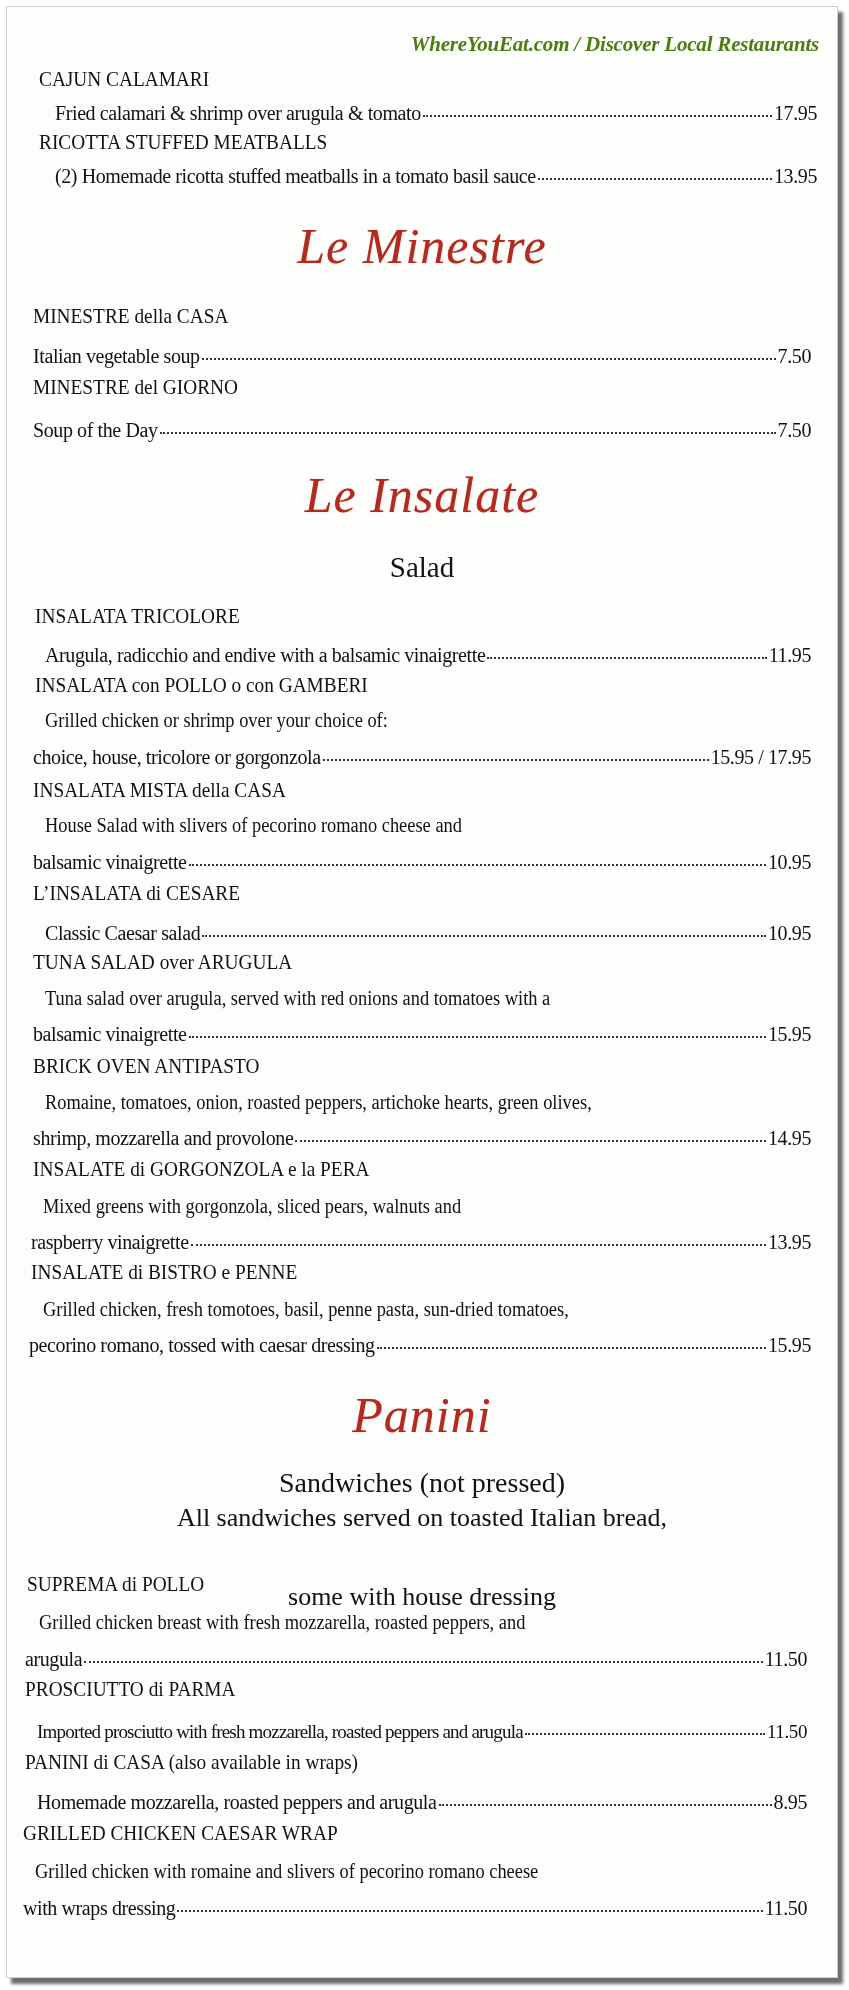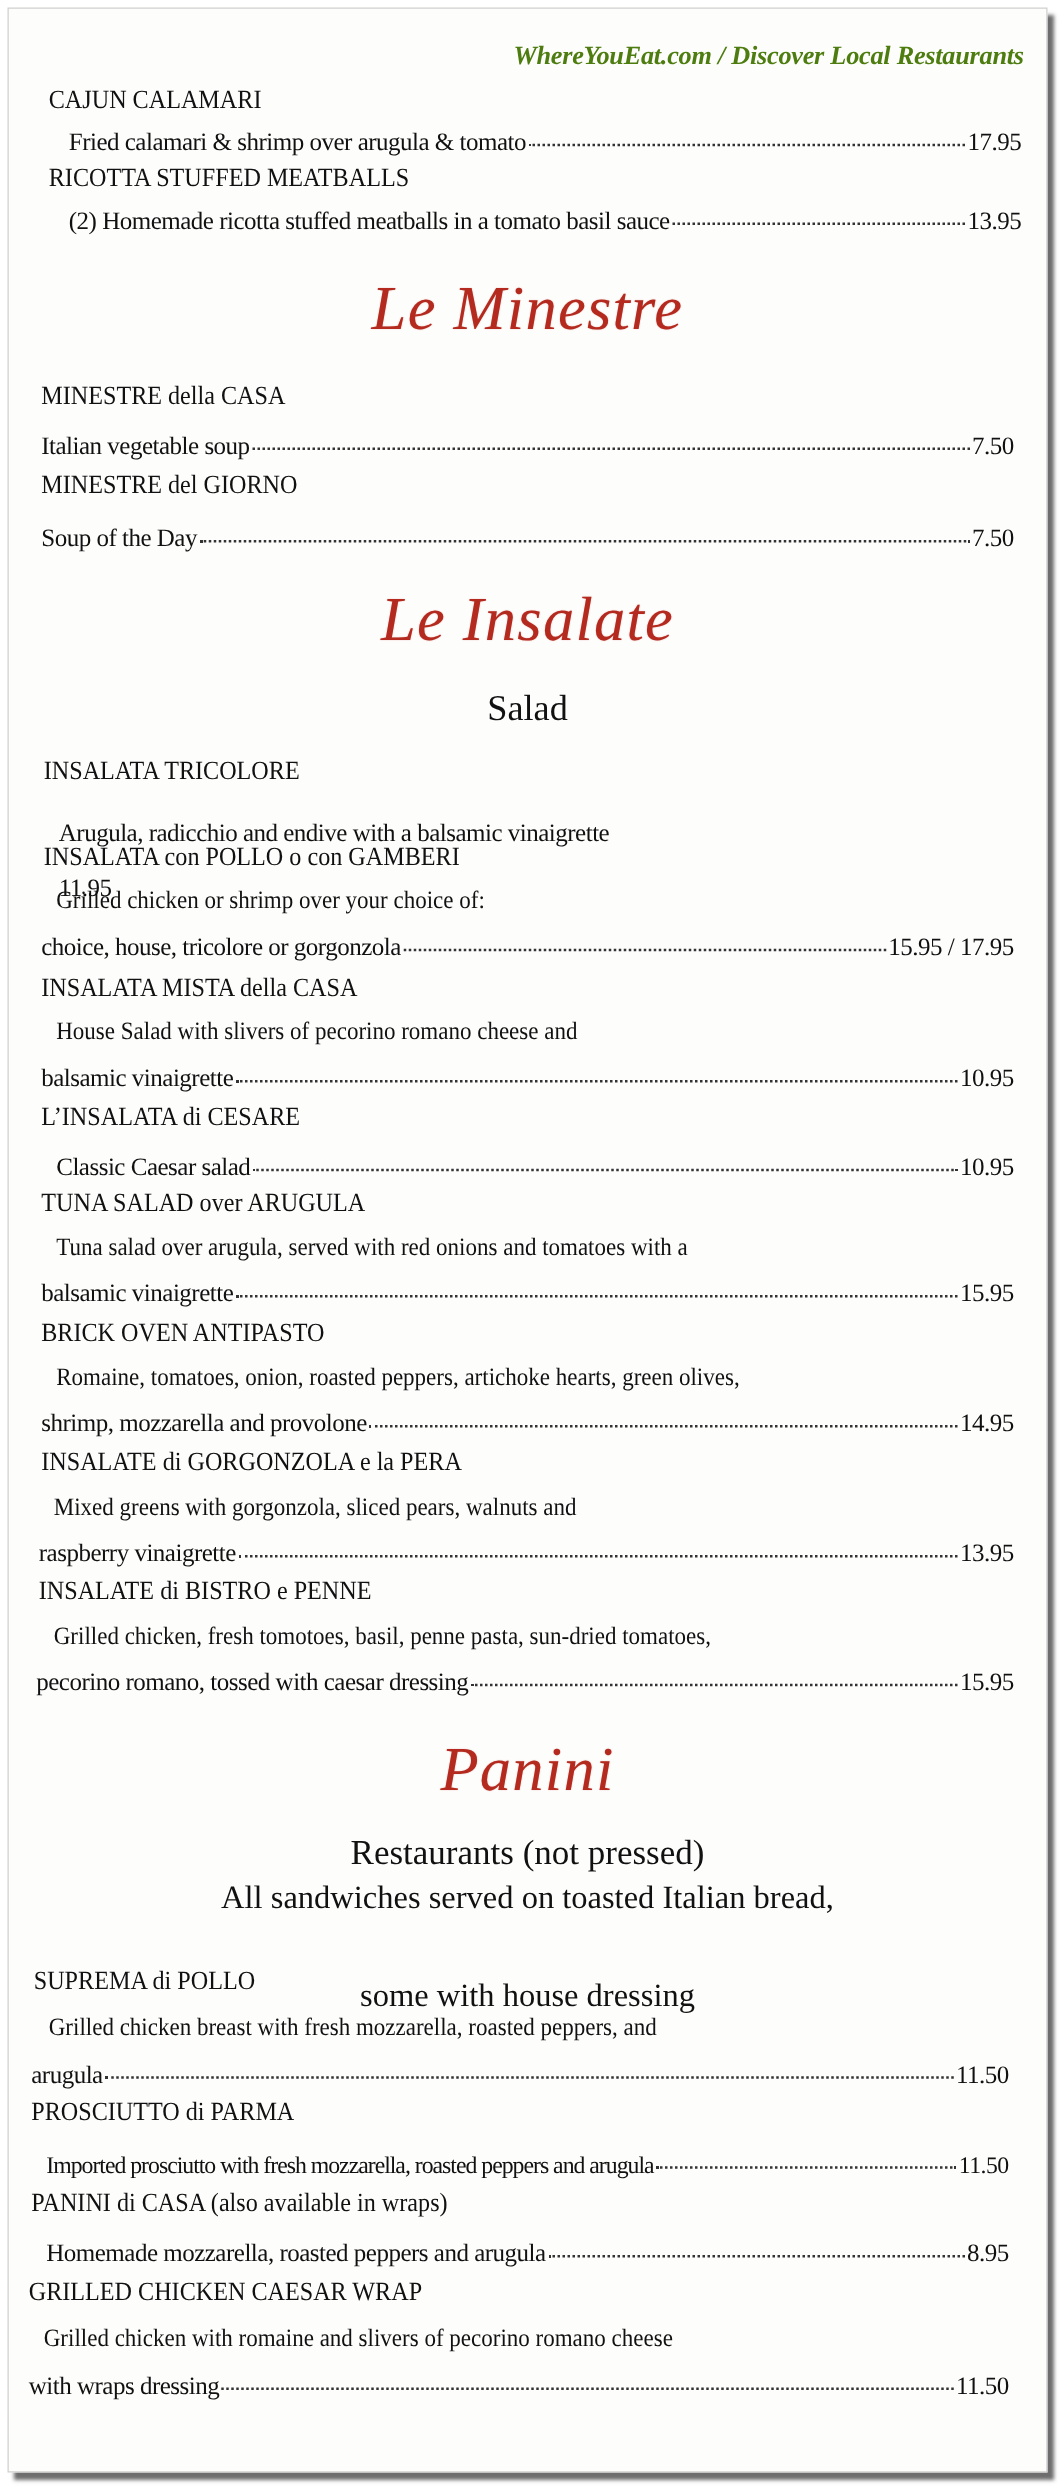--- a/index.html
+++ b/index.html
@@ -135,21 +135,21 @@
   <div class="priced" style="left:26px; top:410px; width:778px;">
     <span class="txt">Soup of the Day</span>
     <span class="dots"></span>
     <span class="price">7.50</span>
   </div>
 
   <div class="script-heading" style="top:459px;">Le Insalate</div>
   <div class="centered sub-heading" style="top:544px;">Salad</div>
 
   <div class="item-name" style="left:28px; top:597px;">INSALATA TRICOLORE</div>
-  <div class="priced" style="left:38px; top:648px; width:766px;flex-direction:column;">
+  <div class="priced" style="left:38px; top:635px; width:766px;">
     <span class="txt">Arugula, radicchio and endive with a balsamic vinaigrette</span>
     <span class="dots"></span>
     <span class="price">11.95</span>
   </div>
 
   <div class="item-name" style="left:28px; top:666px;">INSALATA con POLLO o con GAMBERI</div>
   <div class="desc" style="left:38px; top:701px;">Grilled chicken or shrimp over your choice of:</div>
   <div class="priced" style="left:26px; top:737px; width:778px;">
     <span class="txt">choice, house, tricolore or gorgonzola</span>
     <span class="dots"></span>
@@ -197,21 +197,21 @@
 
   <div class="item-name" style="left:24px; top:1253px;">INSALATE di BISTRO e PENNE</div>
   <div class="desc" style="left:36px; top:1290px;">Grilled chicken, fresh tomotoes, basil, penne pasta, sun-dried tomatoes,</div>
   <div class="priced" style="left:22px; top:1325px; width:782px;">
     <span class="txt">pecorino romano, tossed with caesar dressing</span>
     <span class="dots"></span>
     <span class="price">15.95</span>
   </div>
 
   <div class="script-heading" style="top:1379px;">Panini</div>
-  <div class="centered sub-heading" style="top:1460px; font-size:28px;">Restaurants (not pressed)</div>
+  <div class="centered sub-heading" style="top:1460px; font-size:28px;">Sandwiches (not pressed)</div>
   <div class="centered panini-note" style="top:1495px;">All sandwiches served on toasted Italian bread,</div>
   <div class="centered panini-note" style="top:1530px;margin-top:44px;">some with house dressing</div>
 
   <div class="item-name" style="left:20px; top:1565px;">SUPREMA di POLLO</div>
   <div class="desc" style="left:32px; top:1603px;">Grilled chicken breast with fresh mozzarella, roasted peppers, and</div>
   <div class="priced" style="left:18px; top:1639px; width:782px;">
     <span class="txt">arugula</span>
     <span class="dots"></span>
     <span class="price">11.50</span>
   </div>

